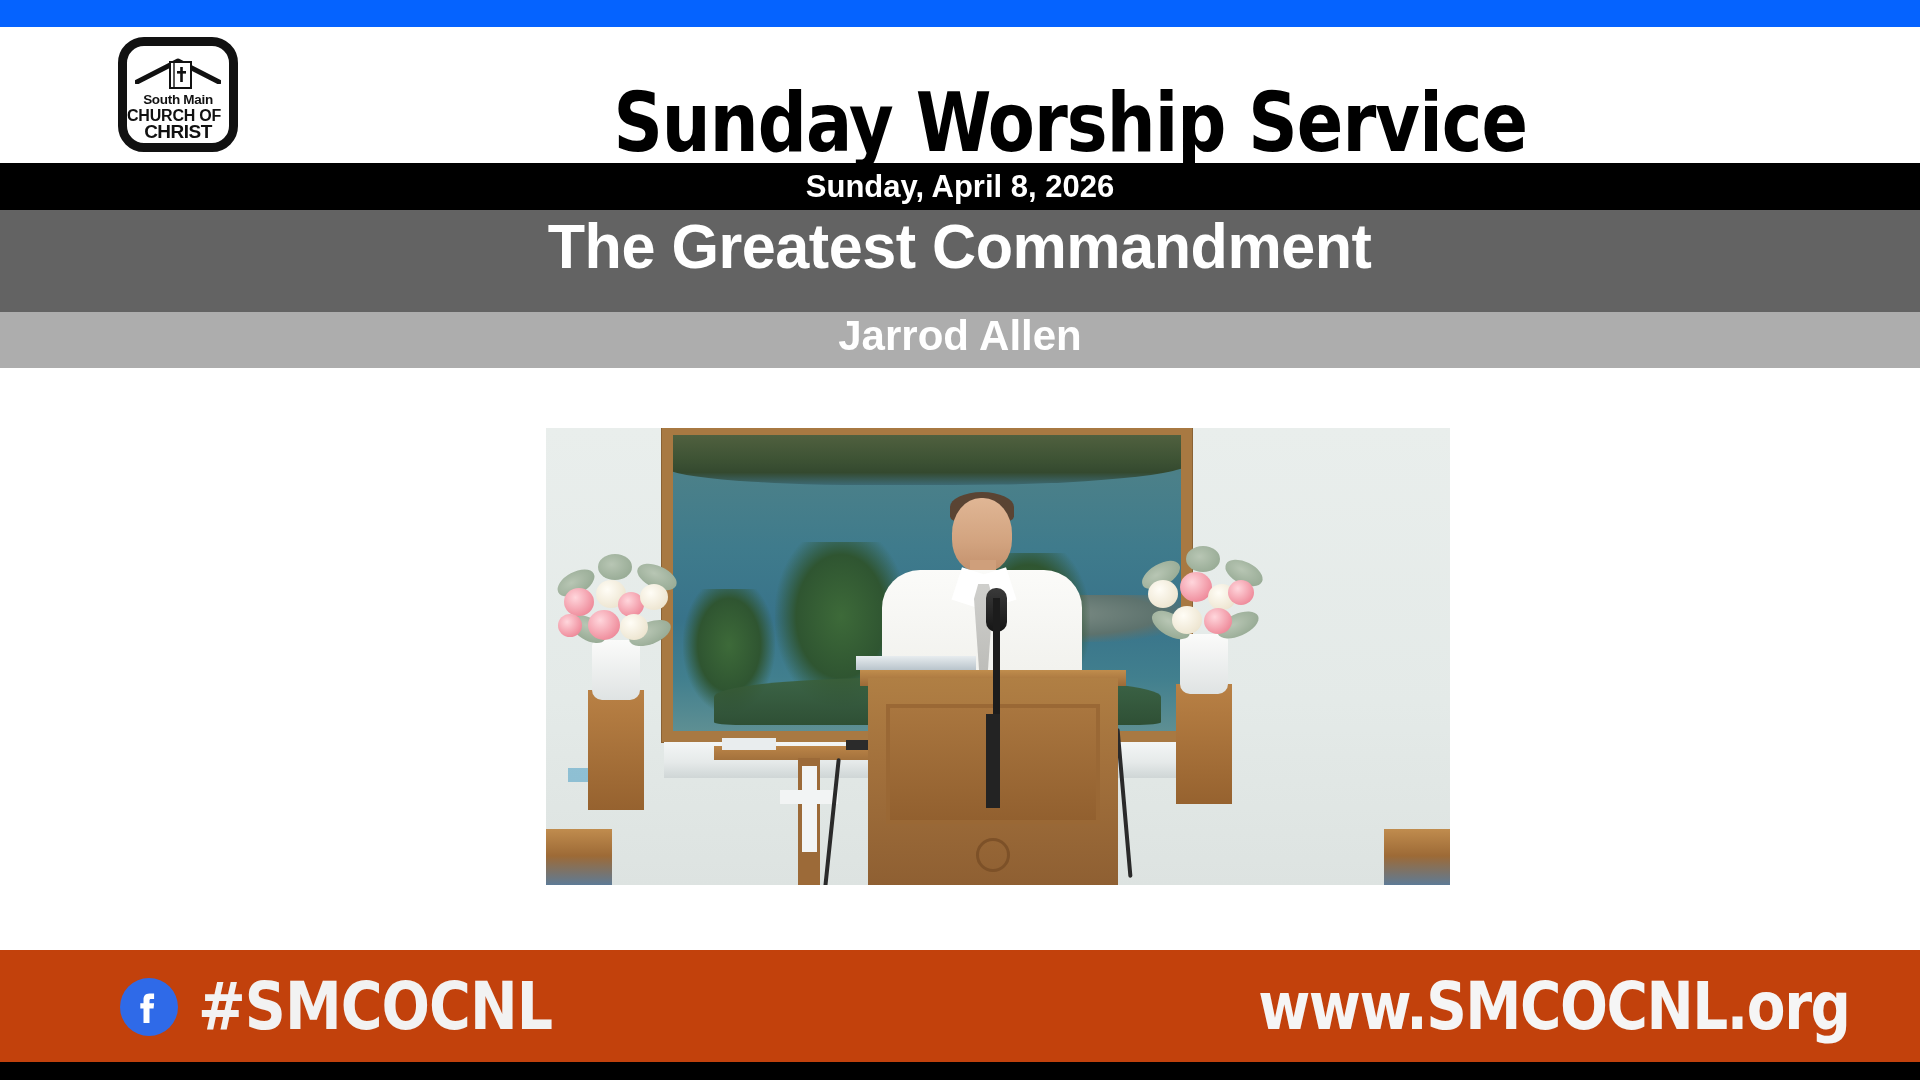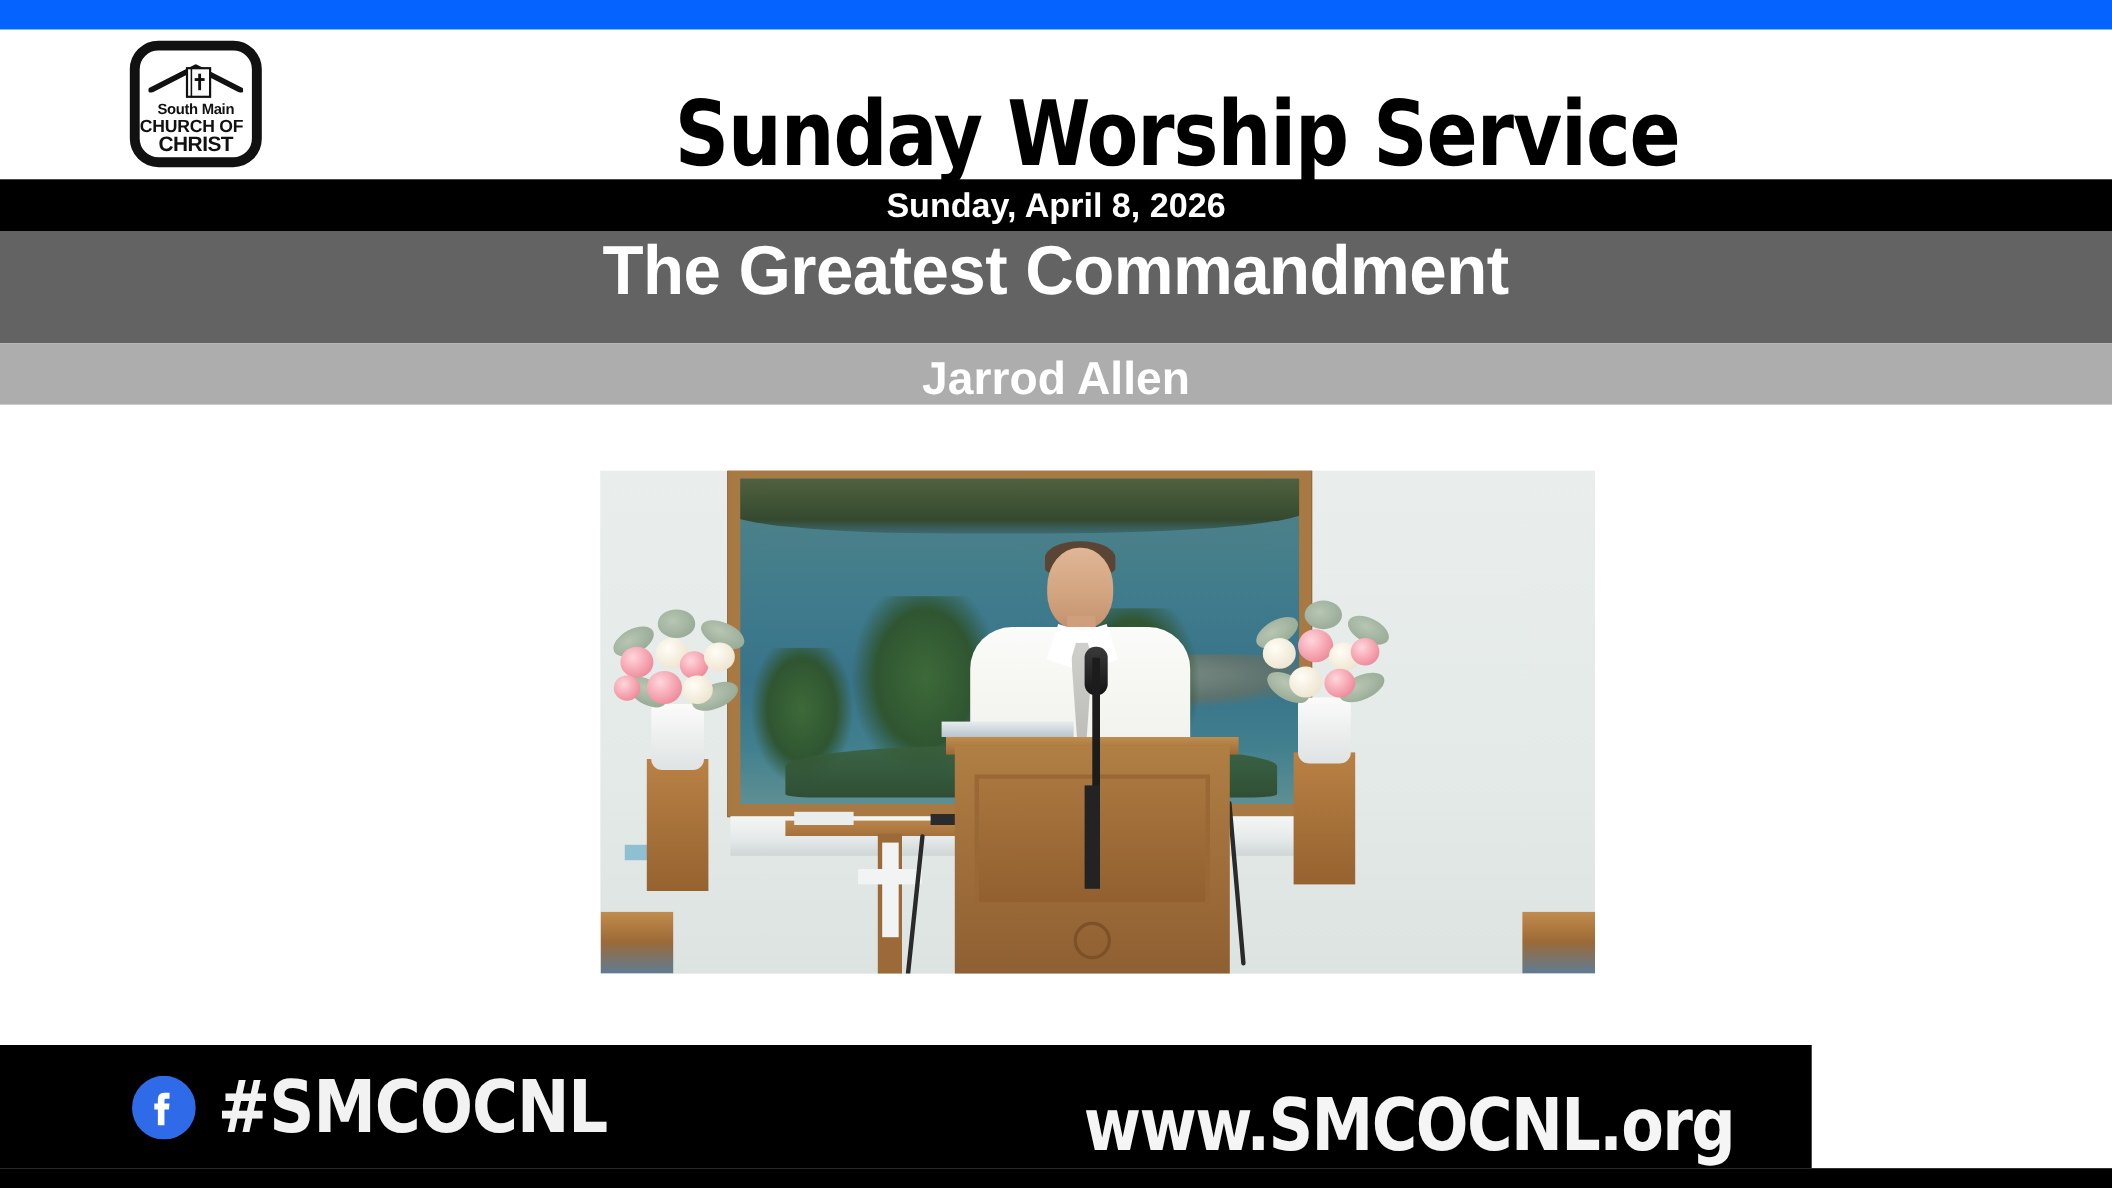--- a/index.html
+++ b/index.html
@@ -98,21 +98,21 @@
     font-size:63px; font-weight:bold; color:#ffffff;
     letter-spacing:-0.5px; white-space:nowrap;
     transform:scaleX(0.97); transform-origin:center;
   }
 
   
   .speaker-bar {
     position:absolute; left:0; top:312px;
     width:1920px; height:56px;
     background:#adadad;
-    display:flex; align-items:flex-end; justify-content:center;
+    display:flex; align-items:flex-start; justify-content:center;
   }
   .speaker-bar span {
     font-size:42px; font-weight:bold; color:#ffffff;
     letter-spacing:0px; white-space:nowrap;
   }
 
   
   .video-area {
     position:absolute; left:0; top:368px;
     width:1920px; height:582px;
@@ -338,39 +338,39 @@
   .cable2 {
     position:absolute; left:576px; top:300px;
     width:4px; height:150px;
     background:#2a2a2a; border-radius:2px;
     transform:rotate(-5deg);
   }
 
   
   .footer {
     position:absolute; left:0; top:950px;
-    width:1647px; height:112px;
-    background:#000000;
+    width:1920px; height:112px;
+    background:#c2410c;
   }
   .fb-icon {
     position:absolute; left:120px; top:28px;
     width:58px; height:58px;
   }
   .hashtag {
     position:absolute; left:198px; top:0; height:112px;
     display:flex; align-items:center;
   }
   .hashtag span {
     font-family:"Liberation Sans Narrow","DejaVu Sans Condensed","Liberation Sans", sans-serif;
     font-size:66px; font-weight:bold; color:#f2f2f2;
     letter-spacing:-1px; white-space:nowrap;
     transform:scaleX(0.96); transform-origin:left center;
   }
   .website {
-    position:absolute; right:70px; top:16px; height:112px;
+    position:absolute; right:70px; top:0; height:112px;
     display:flex; align-items:center;
   }
   .website span {
     font-family:"Liberation Sans Narrow","DejaVu Sans Condensed","Liberation Sans", sans-serif;
     font-size:66px; font-weight:bold; color:#f5f5f5;
     letter-spacing:-1.5px; white-space:nowrap;
     transform:scaleX(0.95); transform-origin:right center;
   }
   .bottom-black {
     position:absolute; left:0; top:1062px;

